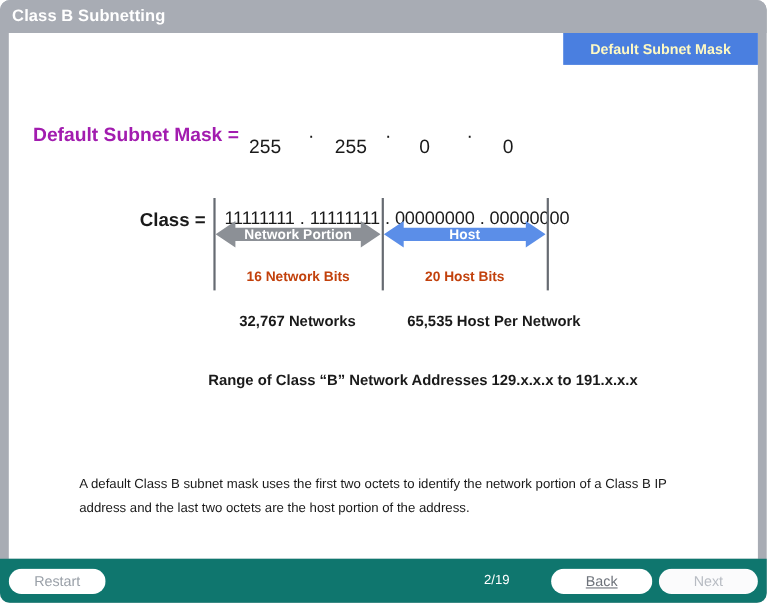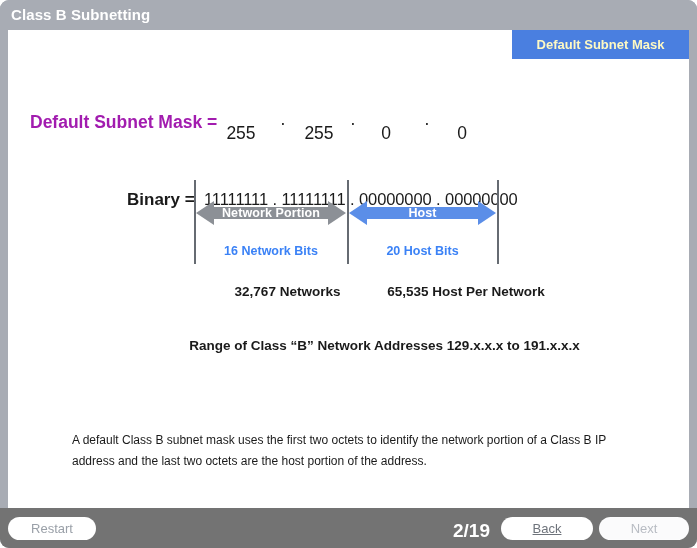--- a/index.html
+++ b/index.html
@@ -197,31 +197,31 @@
     left: 0;
     top: 214px;
     width: 681px;
     height: 20px;
   }
   .bits-text {
     position: absolute;
     top: 0;
     font-size: 12.5px;
     font-weight: bold;
-    color: #3b82f6;
+    color: #c2410c;
     text-align: center;
     white-space: nowrap;
   }
   .bits-net  { left: 188px; width: 150px; }
   .bits-host { left: 341px; width: 147px; }
 
   
   .counts-row {
     position: absolute;
-    left: 17px;
+    left: 0;
     top: 254px;
     width: 540px;
     height: 22px;
   }
   .counts-text {
     position: absolute;
     top: 0;
     font-size: 13.5px;
     font-weight: bold;
     color: #1a1a1a;
@@ -255,21 +255,21 @@
     color: #1a1a1a;
   }
 
   
   .toolbar {
     position: absolute;
     left: 0;
     bottom: 0;
     width: 697px;
     height: 40px;
-    background: #737373;
+    background: #0f766e;
     border-bottom-left-radius: 9px;
     border-bottom-right-radius: 9px;
     box-sizing: border-box;
   }
   .pill {
     position: absolute;
     top: 9px;
     height: 23px;
     border-radius: 12px;
     display: flex;
@@ -296,23 +296,23 @@
     left: 599px;
     width: 90px;
     background: #fbfbfc;
     color: #b8bcc3;
   }
   .page-indicator {
     position: absolute;
     left: 440px;
     top: 12px;
     width: 50px;
-    text-align: right;
-    font-size: 19px;
-    font-weight: bold;
+    text-align: left;
+    font-size: 12px;
+    font-weight: normal;
     color: #ffffff;
   }
 </style>
 </head>
 <body>
 
 <div class="window">
 
   <div class="titlebar">
     <div class="title-text">Class B Subnetting</div>
@@ -329,21 +329,21 @@
       <span class="octet oct0">255</span>
       <span class="dot-sep dot0">·</span>
       <span class="octet oct1">255</span>
       <span class="dot-sep dot1">·</span>
       <span class="octet oct2">0</span>
       <span class="dot-sep dot2">·</span>
       <span class="octet oct3">0</span>
     </div>
 
     <div class="binary-row">
-      <span class="binary-label">Binary =</span>
+      <span class="binary-label">Class =</span>
       <span class="binary-value">11111111 . 11111111 . 00000000 . 00000000</span>
     </div>
 
     <div class="diagram">
       <div class="vline vline-a"></div>
       <div class="vline vline-b"></div>
       <div class="vline vline-c"></div>
 
       <div class="arrow-wrap arrow-net">
         <svg width="150" height="30" viewBox="0 0 150 30" preserveAspectRatio="none">

